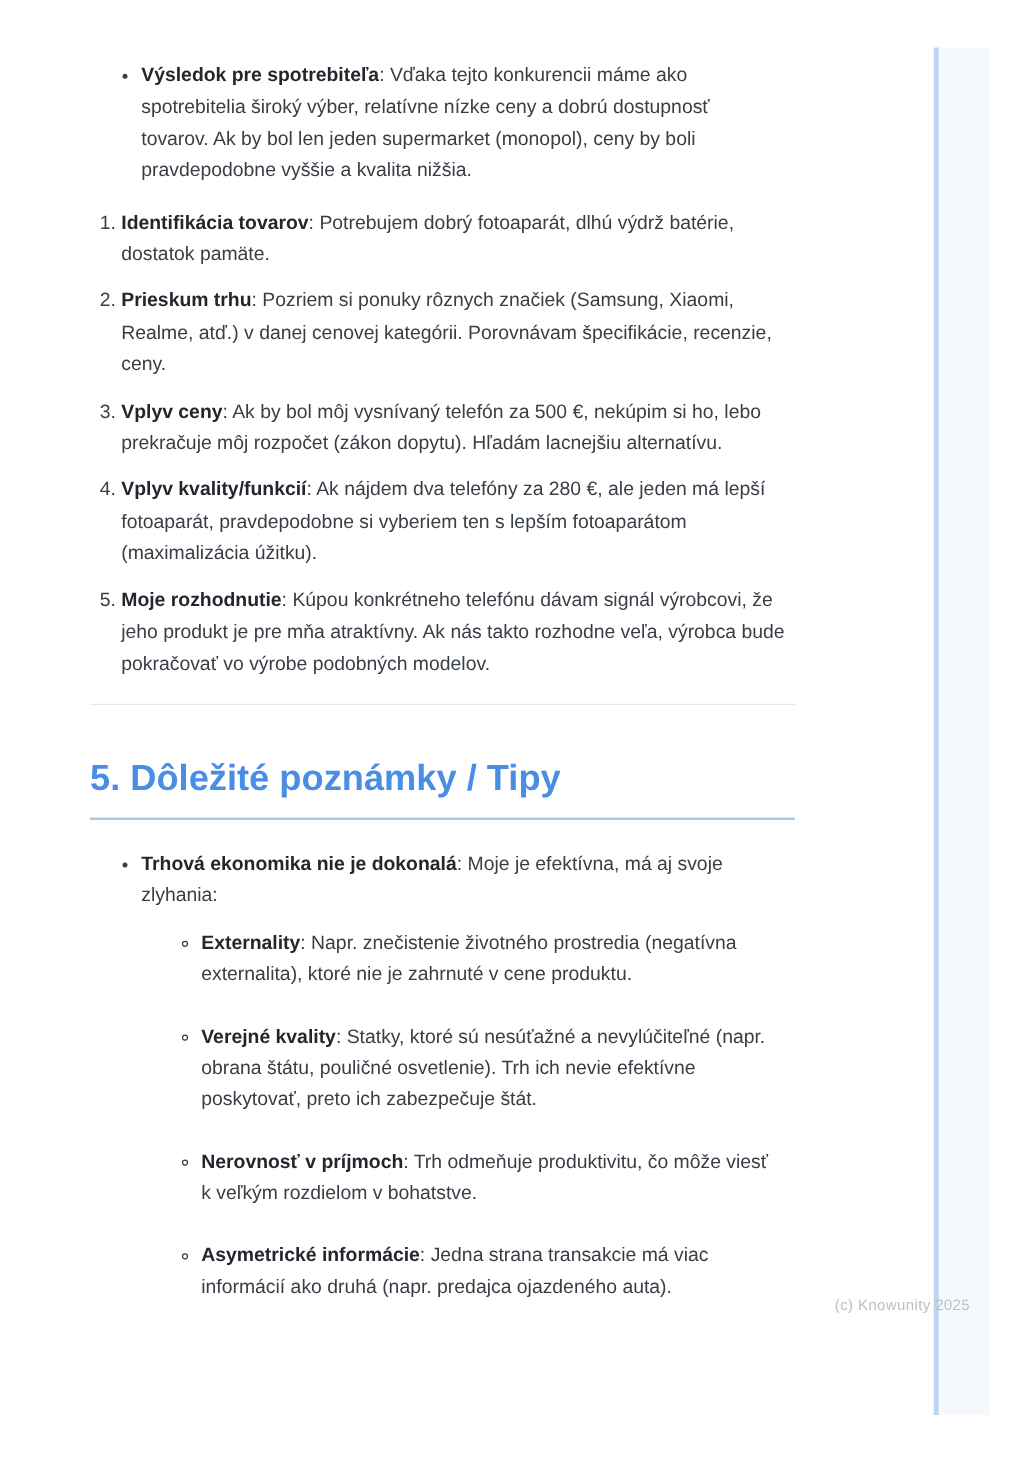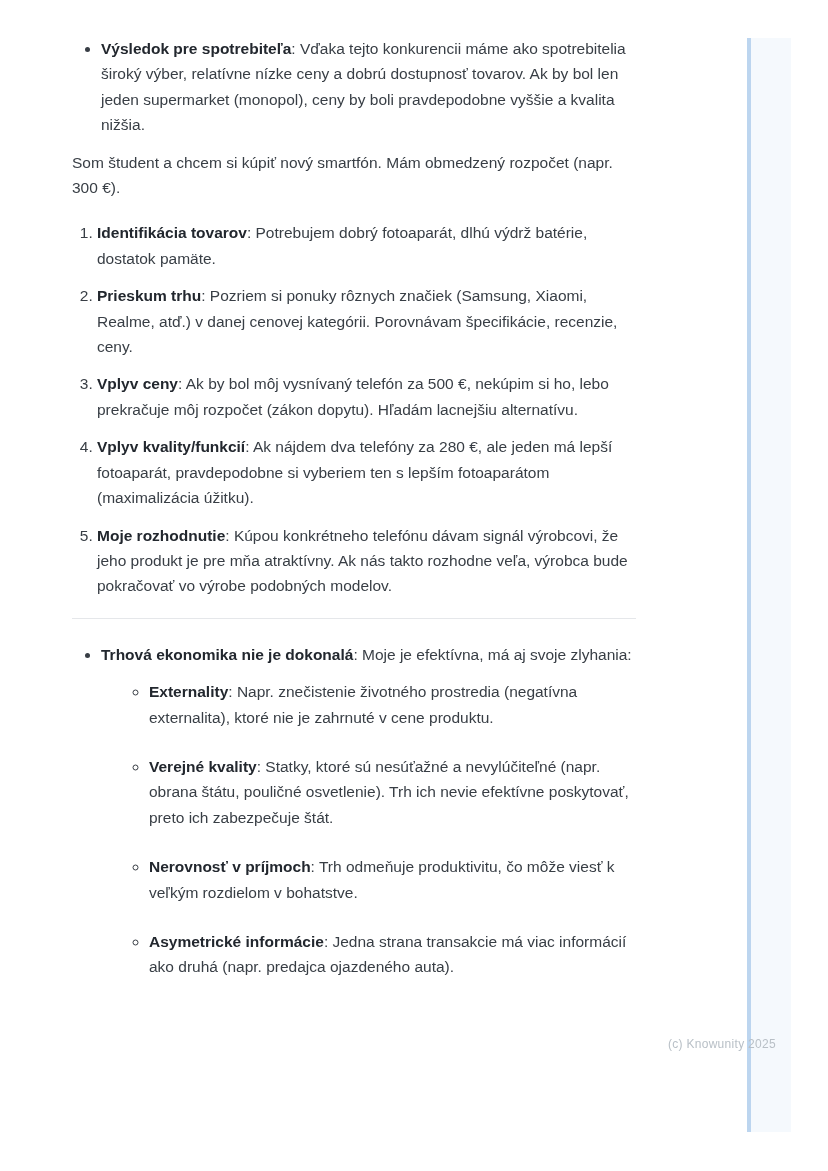--- a/index.html
+++ b/index.html
@@ -24,21 +24,21 @@
 
   
   ul.sublist {
     list-style-type: circle;
     padding-left: 48px;
     margin: 0 0 20px 0;
   }
   ul.mainlist {
     list-style-type: disc;
     padding-left: 25px;
-    margin: 4px;
+    margin: 16px;
   }
   ul.mainlist > li { margin-bottom: 12px; }
   ul.sublist > li { margin-bottom: 24px; }
   ul.sublist.notes { margin-top: 12px; margin-bottom: 0; }
   ul.sublist.notes > li { margin-bottom: 24px; }
   ul.sublist.notes > li:last-child { margin-bottom: 0; }
 
   h3.example-heading {
     margin: 30px 0 17px 0;
     font-size: 23px;
@@ -102,32 +102,32 @@
 <body>
 
 <div class="content">
 
 
   <ul class="mainlist">
     <li><span class="term">Výsledok pre spotrebiteľa</span><span>: Vďaka tejto konkurencii máme ako spotrebitelia široký výber, relatívne nízke ceny a dobrú dostupnosť tovarov. Ak by bol len jeden supermarket (monopol), ceny by boli pravdepodobne vyššie a kvalita nižšia.</span></li>
   </ul>
 
 
-  <p class="intro">Som študent a chcem si kúpiť nový smartfón. Mám obmedzený rozpočet (napr. 300 €).</p>
 
   <ol class="steps">
     <li><span class="term">Identifikácia tovarov</span><span>: Potrebujem dobrý fotoaparát, dlhú výdrž batérie, dostatok pamäte.</span></li>
     <li><span class="term">Prieskum trhu</span><span>: Pozriem si ponuky rôznych značiek (Samsung, Xiaomi, Realme, atď.) v danej cenovej kategórii. Porovnávam špecifikácie, recenzie, ceny.</span></li>
     <li><span class="term">Vplyv ceny</span><span>: Ak by bol môj vysnívaný telefón za 500 €, nekúpim si ho, lebo prekračuje môj rozpočet (zákon dopytu). Hľadám lacnejšiu alternatívu.</span></li>
     <li><span class="term">Vplyv kvality/funkcií</span><span>: Ak nájdem dva telefóny za 280 €, ale jeden má lepší fotoaparát, pravdepodobne si vyberiem ten s lepším fotoaparátom (maximalizácia úžitku).</span></li>
     <li><span class="term">Moje rozhodnutie</span><span>: Kúpou konkrétneho telefónu dávam signál výrobcovi, že jeho produkt je pre mňa atraktívny. Ak nás takto rozhodne veľa, výrobca bude pokračovať vo výrobe podobných modelov.</span></li>
   </ol>
 
   <hr class="divider">
 
+  <h2 class="section-heading">5. Dôležité poznámky / Tipy</h2>
 
   <div class="notes-block">
     <ul class="mainlist">
       <li>
         <span class="term">Trhová ekonomika nie je dokonalá</span><span>: Moje je efektívna, má aj svoje zlyhania:</span>
         <ul class="sublist notes">
           <li><span class="term">Externality</span><span>: Napr. znečistenie životného prostredia (negatívna externalita), ktoré nie je zahrnuté v cene produktu.</span></li>
           <li><span class="term">Verejné kvality</span><span>: Statky, ktoré sú nesúťažné a nevylúčiteľné (napr. obrana štátu, pouličné osvetlenie). Trh ich nevie efektívne poskytovať, preto ich zabezpečuje štát.</span></li>
           <li><span class="term">Nerovnosť v príjmoch</span><span>: Trh odmeňuje produktivitu, čo môže viesť k veľkým rozdielom v bohatstve.</span></li>
           <li><span class="term">Asymetrické informácie</span><span>: Jedna strana transakcie má viac informácií ako druhá (napr. predajca ojazdeného auta).</span></li>

